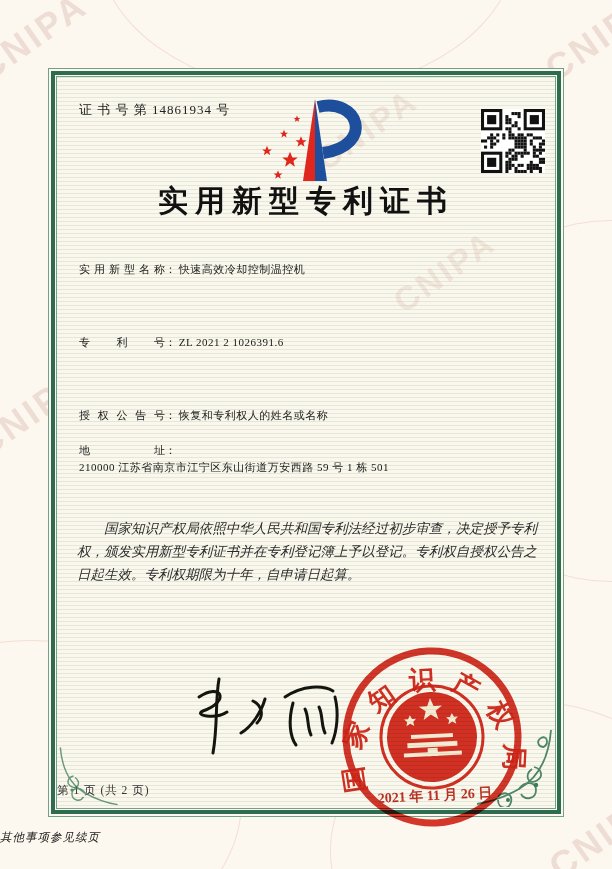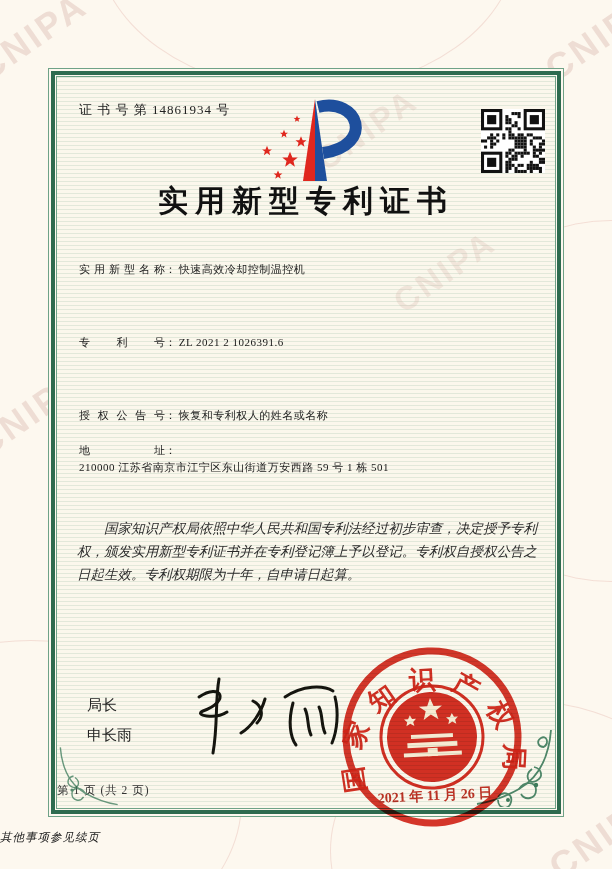--- a/index.html
+++ b/index.html
@@ -274,24 +274,20 @@
           </div>
           <div class="frow" style="top:366px">
             <span class="flabel">地址</span><span class="fcolon"></span>
             <span class="fvalue fvalue-wrap">210000 江苏省南京市江宁区东山街道万安西路 59 号 1 栋 501</span>
           </div>
 
           <div class="paras">
             <p>国家知识产权局依照中华人民共和国专利法经过初步审查，决定授予专利权，颁发实用新型专利证书并在专利登记簿上予以登记。专利权自授权公告之日起生效。专利权期限为十年，自申请日起算。</p>
           </div>
 
-          <div class="signer">
-            <div>局长</div>
-            <div>申长雨</div>
-          </div>
 
           <svg class="signature" viewBox="0 0 170 95">
             <g fill="none" stroke="#15150f" stroke-width="3" stroke-linecap="round">
               <path d="M34,12 C30,34 33,58 28,86"></path>
               <path d="M14,30 C36,15 46,34 18,44 C8,48 30,53 42,45"></path>
               <path d="M68,34 C76,38 80,48 72,56"></path>
               <path d="M80,32 C76,46 66,60 56,66"></path>
               <path d="M100,30 C118,18 138,18 148,24"></path>
               <path d="M108,36 C103,54 105,70 111,78"></path>
               <path d="M120,42 C124,50 122,60 126,68"></path>

